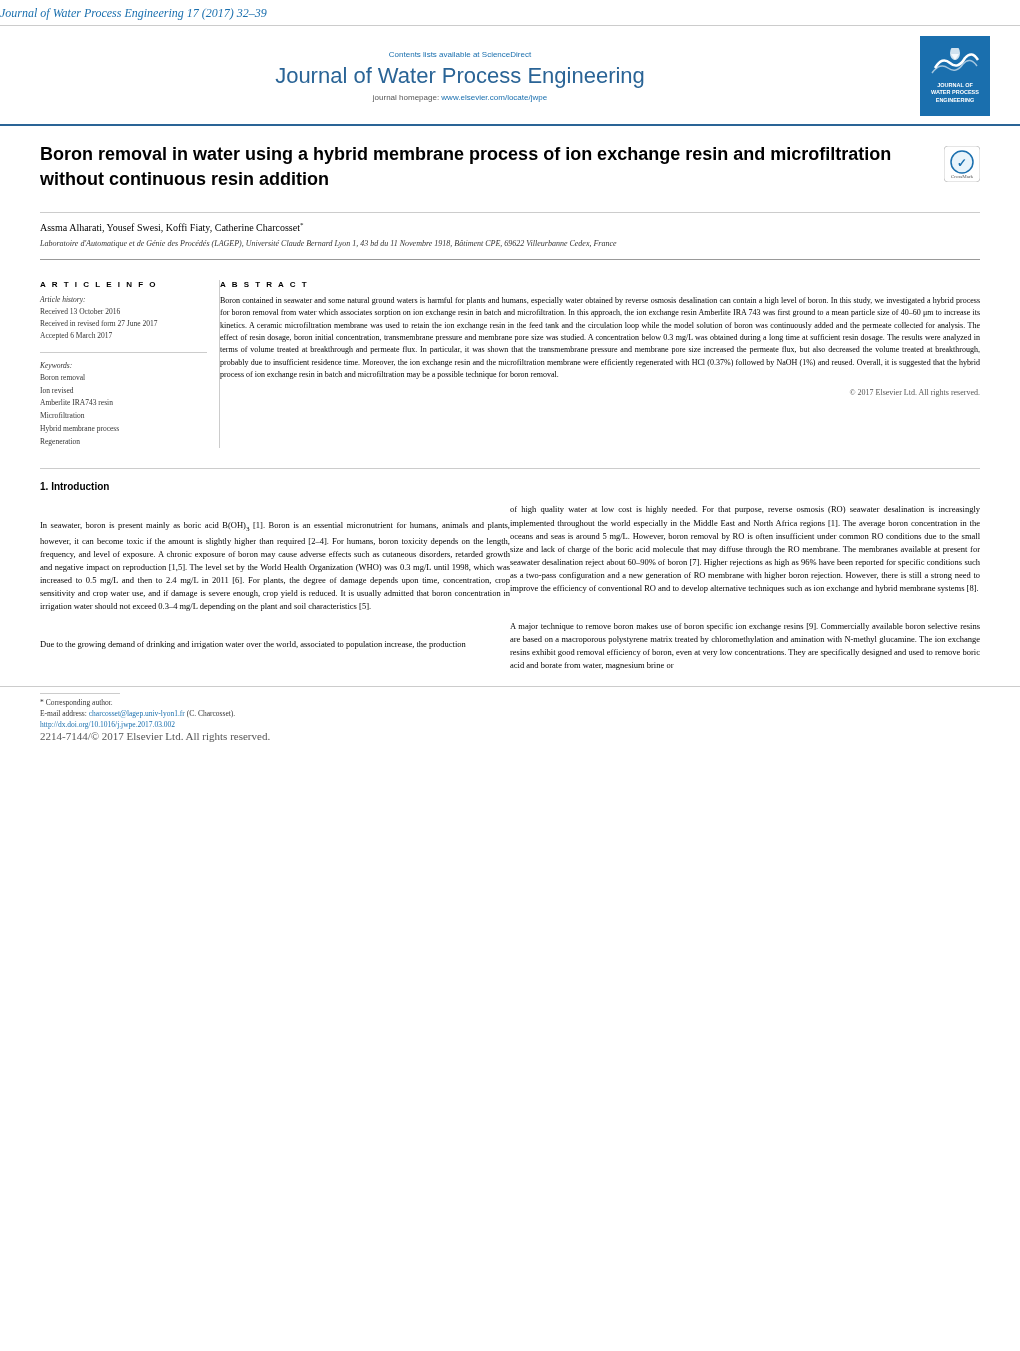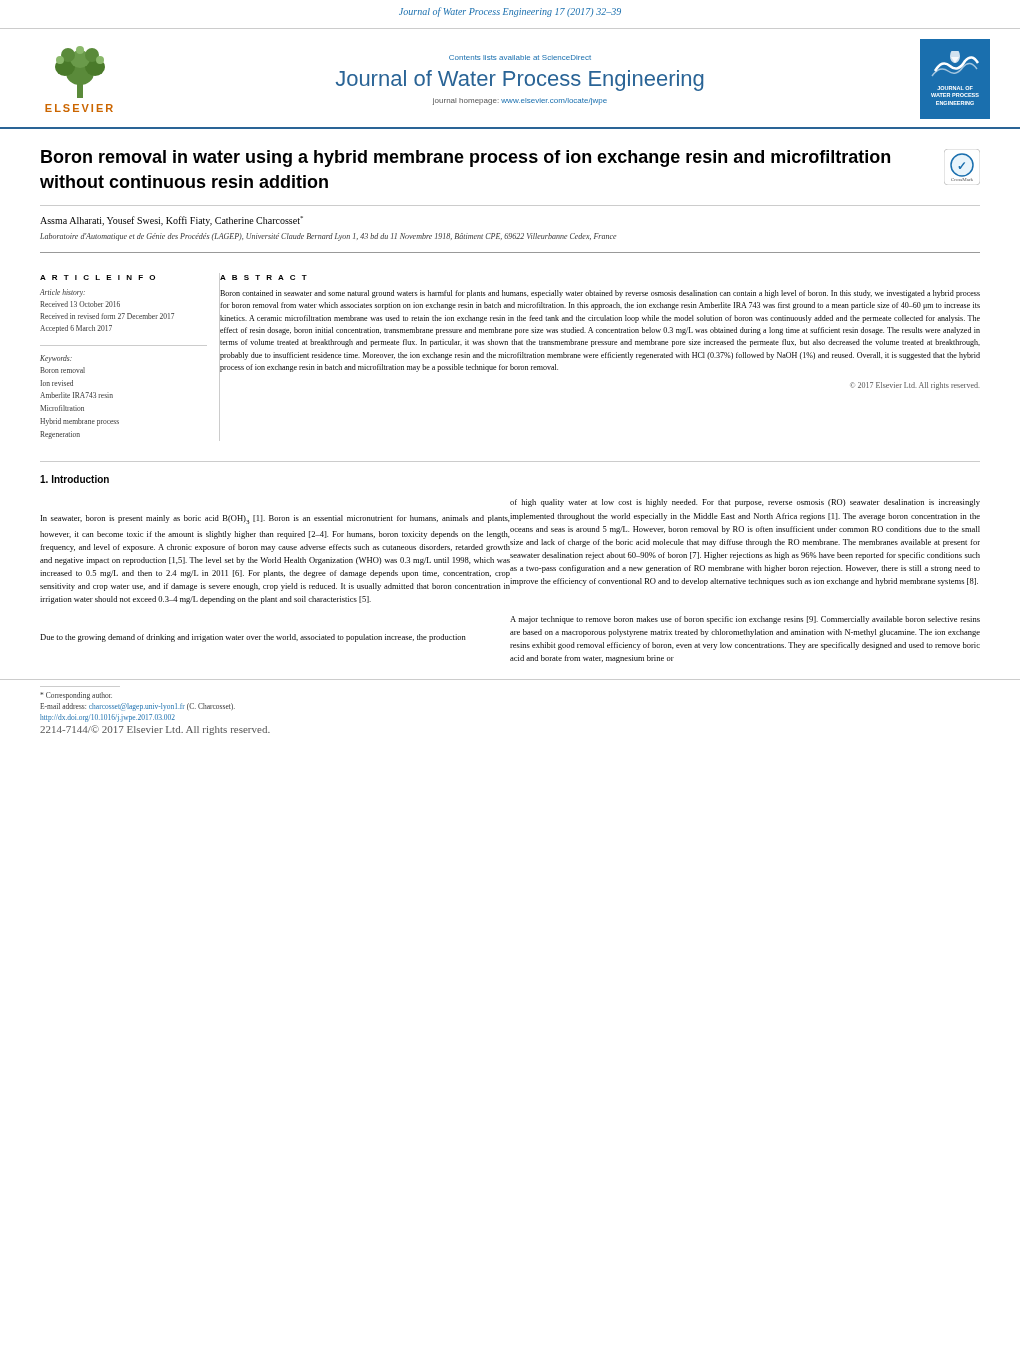--- a/index.html
+++ b/index.html
@@ -14,23 +14,23 @@
 
     .page-wrapper {
       width: 1020px;
       min-height: 1351px;
       background: #fff;
       padding: 0;
     }
 
     
     .top-citation-bar {
-      text-align: center;
-      padding: 6px 0 11px 0;
-      font-size: 10px;
+      text-align: left;
+      padding: 6px 0 4px 0;
+      font-size: 12px;
       color: #1a6fae;
       font-style: italic;
       border-bottom: 1px solid #ccc;
     }
 
     
     .journal-header {
       display: flex;
       align-items: center;
       justify-content: space-between;
@@ -125,21 +125,21 @@
       padding: 16px 40px 10px 40px;
     }
 
     
     .article-title-section {
       display: flex;
       align-items: flex-start;
       justify-content: space-between;
       margin-bottom: 8px;
       border-bottom: 1px solid #ccc;
-      padding-bottom: 10px;
+      padding-bottom: 20px;
     }
 
     .article-title {
       font-size: 18px;
       font-family: Arial, sans-serif;
       font-weight: bold;
       color: #000;
       flex: 1;
       line-height: 1.4;
       padding-right: 20px;
@@ -319,40 +319,20 @@
 <body>
 
 <div class="page-wrapper">
 
   <div class="top-citation-bar">
     <span>Journal of Water Process Engineering 17 (2017) 32–39</span>
   </div>
 
   <div class="journal-header">
 
-    <div class="header-left">
-      <div class="elsevier-logo">
-        <svg class="tree-svg" viewBox="0 0 80 55" xmlns="http://www.w3.org/2000/svg">
-
-          <rect x="37" y="35" width="6" height="18" fill="#5a8a3a"></rect>
-
-          <ellipse cx="40" cy="28" rx="14" ry="12" fill="#5a8a3a"></ellipse>
-          <ellipse cx="25" cy="22" rx="10" ry="9" fill="#4a7a2a"></ellipse>
-          <ellipse cx="55" cy="22" rx="10" ry="9" fill="#4a7a2a"></ellipse>
-          <ellipse cx="40" cy="14" rx="10" ry="9" fill="#6a9a4a"></ellipse>
-          <ellipse cx="28" cy="10" rx="7" ry="7" fill="#5a8a3a"></ellipse>
-          <ellipse cx="52" cy="10" rx="7" ry="7" fill="#5a8a3a"></ellipse>
-
-          <circle cx="20" cy="15" r="4" fill="#8ab86a"></circle>
-          <circle cx="60" cy="15" r="4" fill="#8ab86a"></circle>
-          <circle cx="40" cy="5" r="4" fill="#8ab86a"></circle>
-        </svg>
-        <div class="elsevier-text">ELSEVIER</div>
-      </div>
-    </div>
 
     <div class="header-center">
       <div class="sciencedirect-link">
         <span>Contents lists available at</span>
         <span style="color:#1a6fae; cursor:pointer;">ScienceDirect</span>
       </div>
       <div class="journal-title-header">Journal of Water Process Engineering</div>
       <div class="journal-homepage">
         <span>journal homepage:</span>
         <span style="color:#1a6fae; cursor:pointer;">www.elsevier.com/locate/jwpe</span>
@@ -396,21 +376,21 @@
     </div>
 
     <div class="two-col">
 
       <div class="col-left">
         <div class="article-info-block">
           <div class="section-heading">A R T I C L E   I N F O</div>
           <div class="info-label">Article history:</div>
           <div class="info-dates">
             <div>Received 13 October 2016</div>
-            <div>Received in revised form 27 December 2017</div>
+            <div>Received in revised form 27 June 2017</div>
             <div>Accepted 6 March 2017</div>
           </div>
         </div>
 
         <hr style="border:none; border-top:1px solid #ccc; margin:8px 0;">
 
         <div class="keywords-block">
           <div class="info-label">Keywords:</div>
           <div class="keywords-list">
             <div>Boron removal</div>

